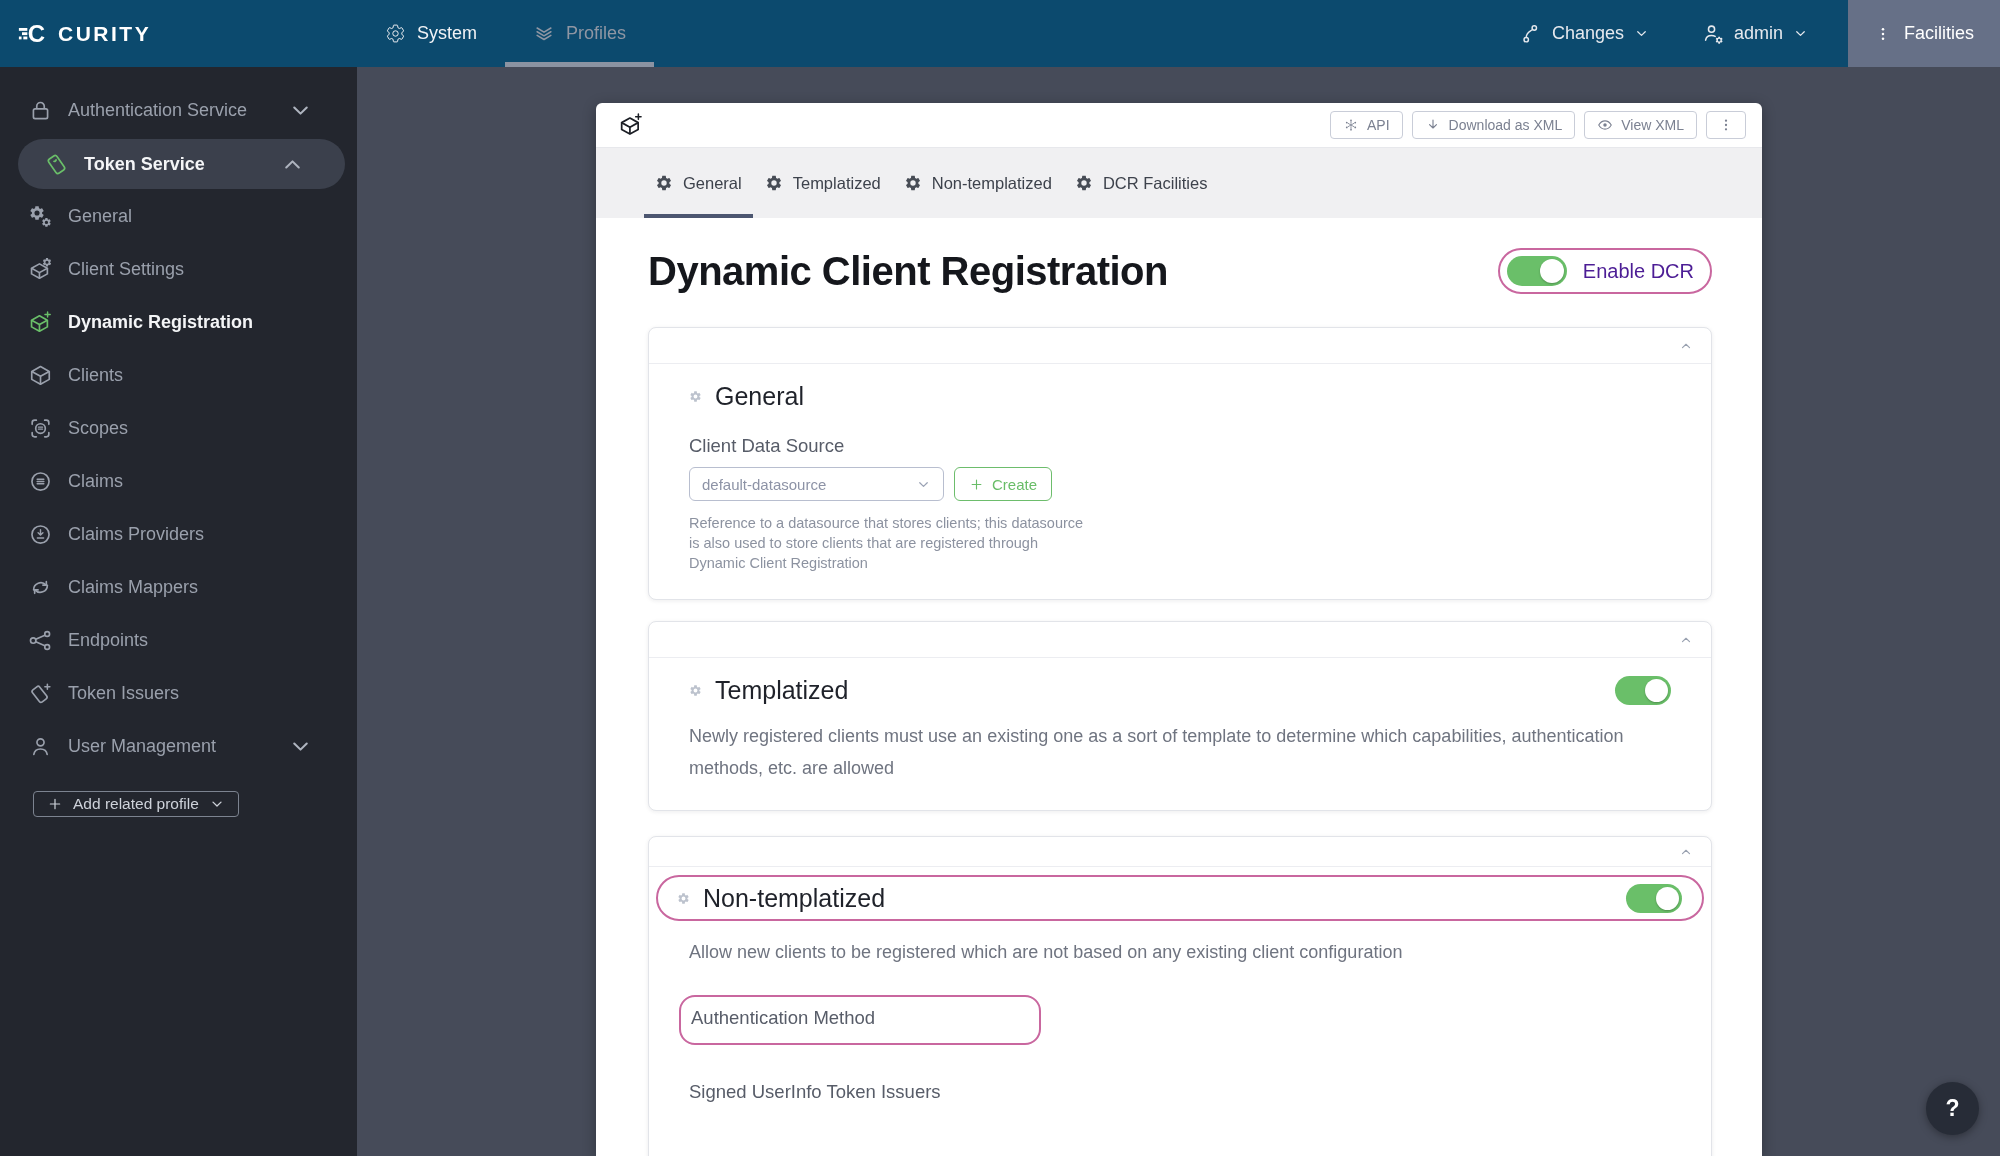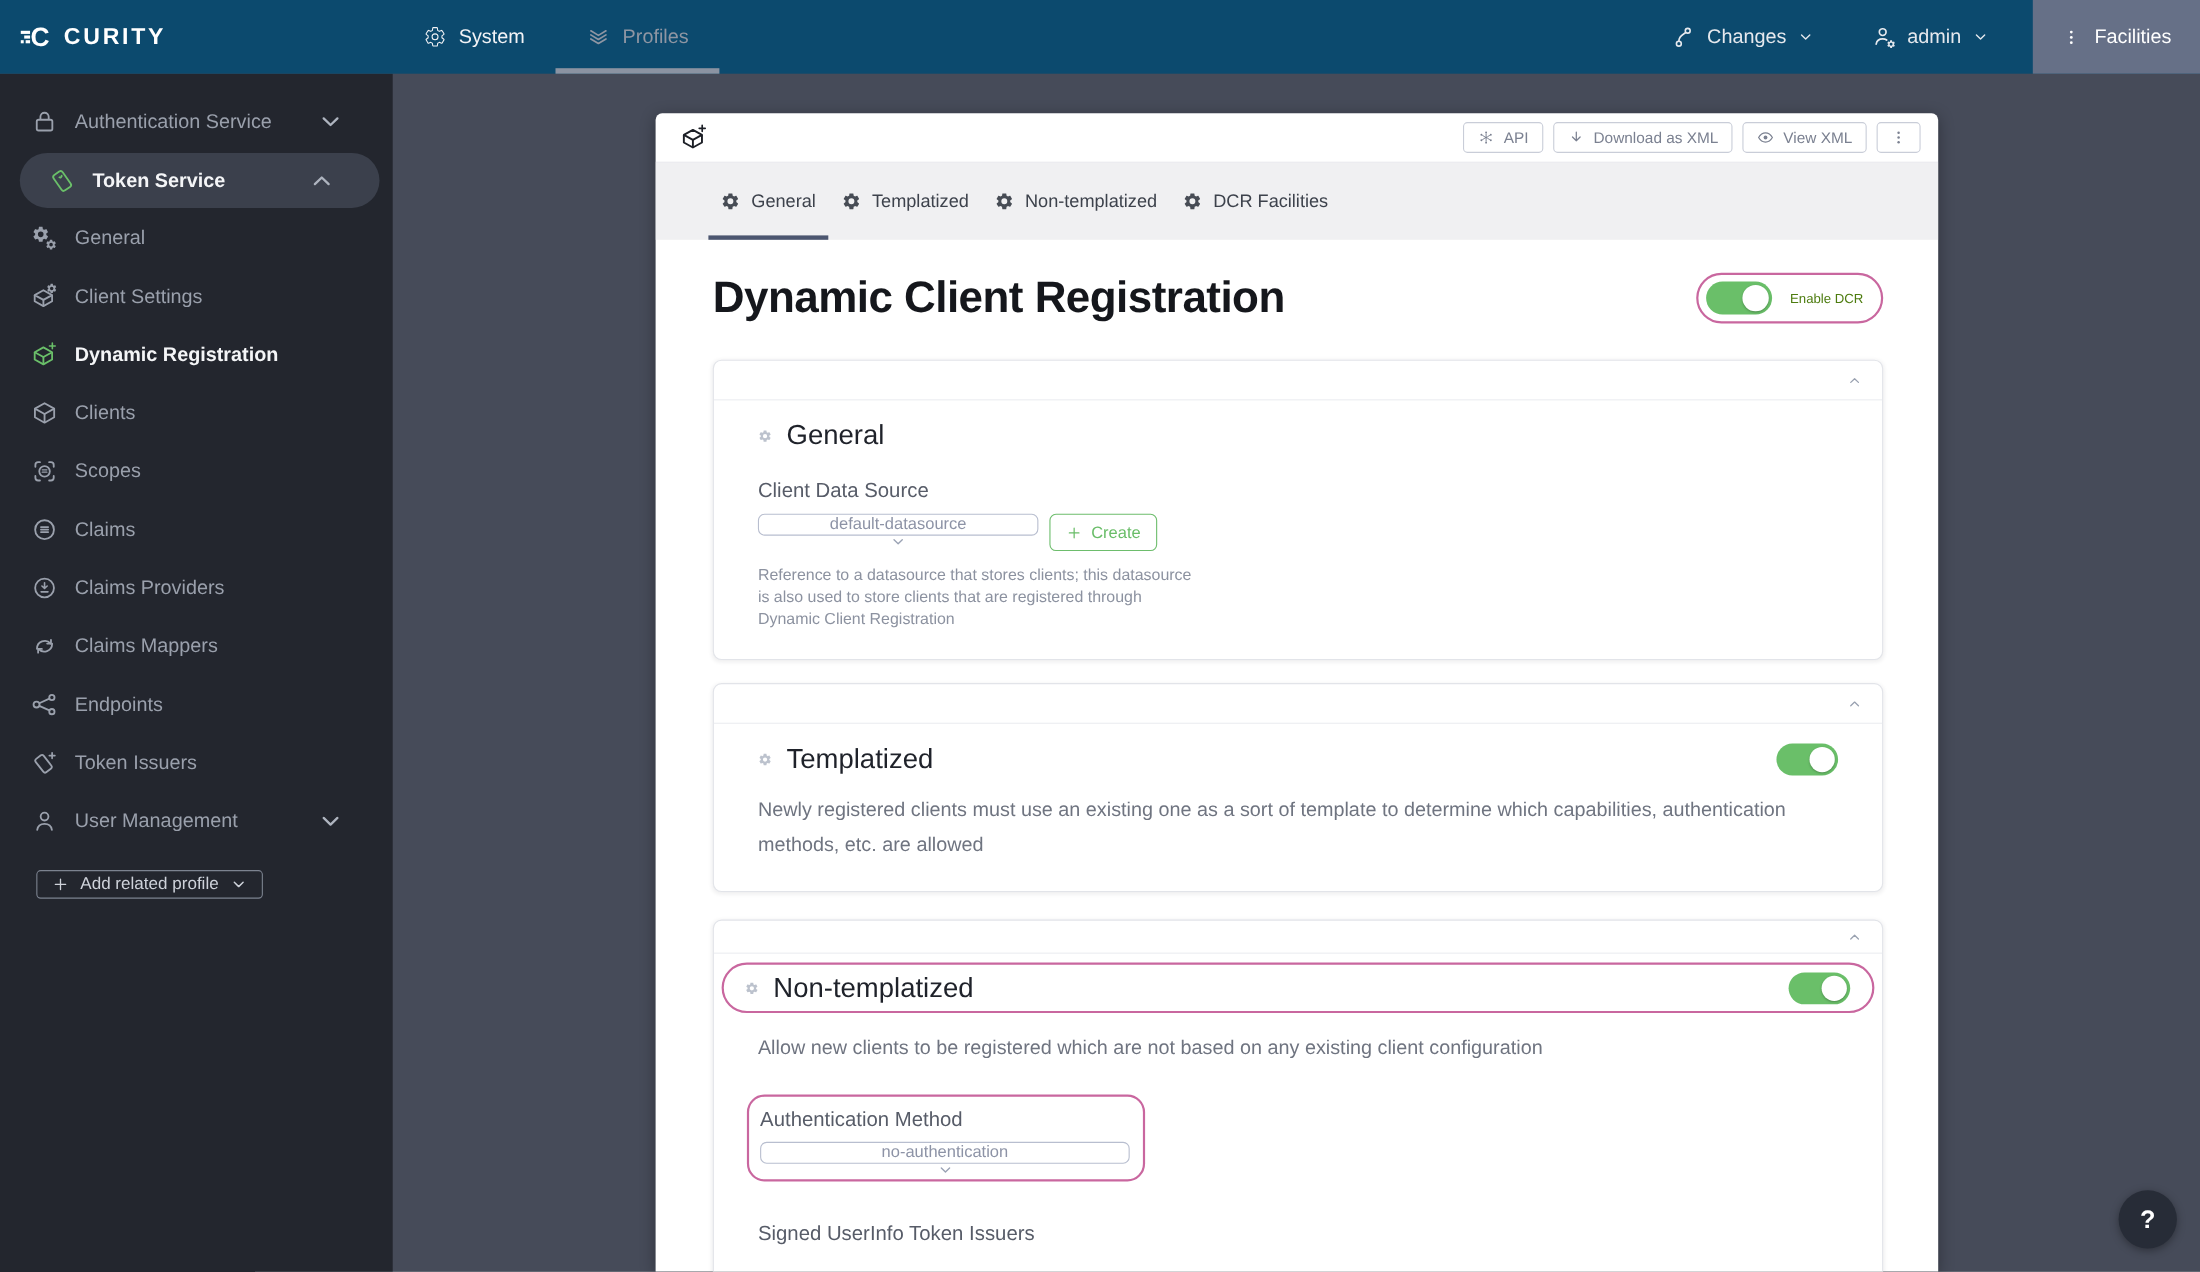--- a/index.html
+++ b/index.html
@@ -50,35 +50,35 @@
   .tab.active::after { content:""; position:absolute; left:0; right:0; bottom:0; height:4px; background:#4c5670; }
 
   .content { padding:0 50px 0 52px; }
   .titlerow { margin-top:30px; display:flex; align-items:center; justify-content:space-between; }
   .h1 { font-size:40px; font-weight:bold; color:#15171c; letter-spacing:-0.5px; }
   .dcr-pill { display:flex; align-items:center; gap:16px; border:2px solid #c9679f; border-radius:28px; padding:6px 16px 6px 7px; }
   .toggle { width:60px; height:30px; border-radius:15px; background:#6abf69; position:relative; cursor:pointer; flex:none; }
   .toggle .knob { position:absolute; top:3px; right:3px; width:24px; height:24px; border-radius:50%; background:#fff; box-shadow:0 1px 2px rgba(0,0,0,.25); }
   .toggle.sm { width:56px; height:29px; }
   .toggle.sm .knob { width:23px; height:23px; }
-  .dcr-label { font-size:12px; color:#4d7c0f; }
+  .dcr-label { font-size:20px; color:#4c1d95; }
 
   .card { border:1px solid #e2e4e9; border-radius:8px; box-shadow:0 1px 4px rgba(20,24,40,.08); margin-top:33px; background:#fff; }
   .collapsebar { height:36px; display:flex; align-items:center; justify-content:flex-end; padding-right:18px; border-bottom:1px solid #ecedf1; color:#99a1b0; }
   .collapsebar .ic { width:14px; height:14px; cursor:pointer; }
   .cbody { padding:18px 40px 26px; }
   .heading { display:flex; align-items:center; gap:13px; }
   .heading .ic { width:13px; height:13px; color:#bcc2cd; }
   .h2 { font-size:25px; font-weight:500; color:#1f222a; }
   .headrow { display:flex; align-items:center; }
   .headrow .toggle { margin-left:auto; margin-right:0; }
   .flabel { font-size:18.5px; color:#575c68; }
   .mt24 { margin-top:24px; }
   .ctrlrow { margin-top:10px; display:flex; gap:10px; }
-  .select { width:255px; height:20px; border:1px solid #b8becf; border-radius:6px; display:flex; align-items:center; justify-content:space-between; padding:0 12px; color:#8d93a6; font-size:15px; background:#fff; cursor:pointer;flex-direction:column; }
+  .select { width:255px; height:34px; border:1px solid #b8becf; border-radius:6px; display:flex; align-items:center; justify-content:space-between; padding:0 12px; color:#8d93a6; font-size:15px; background:#fff; cursor:pointer; }
   .select .ic { width:15px; height:15px; color:#9aa2b4; }
   .createbtn { height:34px; display:flex; align-items:center; gap:8px; padding:0 14px; border:1.5px solid #6dbd6c; border-radius:6px; color:#69bd68; font-size:15px; background:#fff; cursor:pointer; }
   .createbtn .ic { width:15px; height:15px; }
   .help { margin-top:12px; font-size:14.5px; line-height:20px; color:#8c92a0; }
   .desc { margin-top:16px; font-size:18px; line-height:1.75; color:#6f7480; max-width:990px; }
 
   .card-templatized { margin-top:21px; }
   .card-nontemplatized { margin-top:25px; min-height:330px; }
   .card-nontemplatized .collapsebar { height:30px; border-bottom:1px solid #ecedf1; }
   .pinkband { margin:8px 7px 0; border:2px solid #c9679f; border-radius:26px; height:46px; display:flex; align-items:center; padding:0 20px 0 19px; }
@@ -551,26 +551,20 @@
           <span class="h2">Non-templatized</span>
         </div>
         <div class="toggle sm">
             <div class="knob"></div>
           </div>
       </div>
       <div class="ntbody">
         <div class="desc">Allow new clients to be registered which are not based on any existing client configuration</div>
         <div class="authbox">
           <div class="flabel">Authentication Method</div>
-          <div class="select">
-            <span>no-authentication</span>
-            <svg class="ic">
-                <use href="#i-chev"></use>
-              </svg>
-          </div>
         </div>
         <div class="flabel signed">Signed UserInfo Token Issuers</div>
 
       </div>
     </div>
 
   </div>
 </div>
 
 <div class="helpfab">

